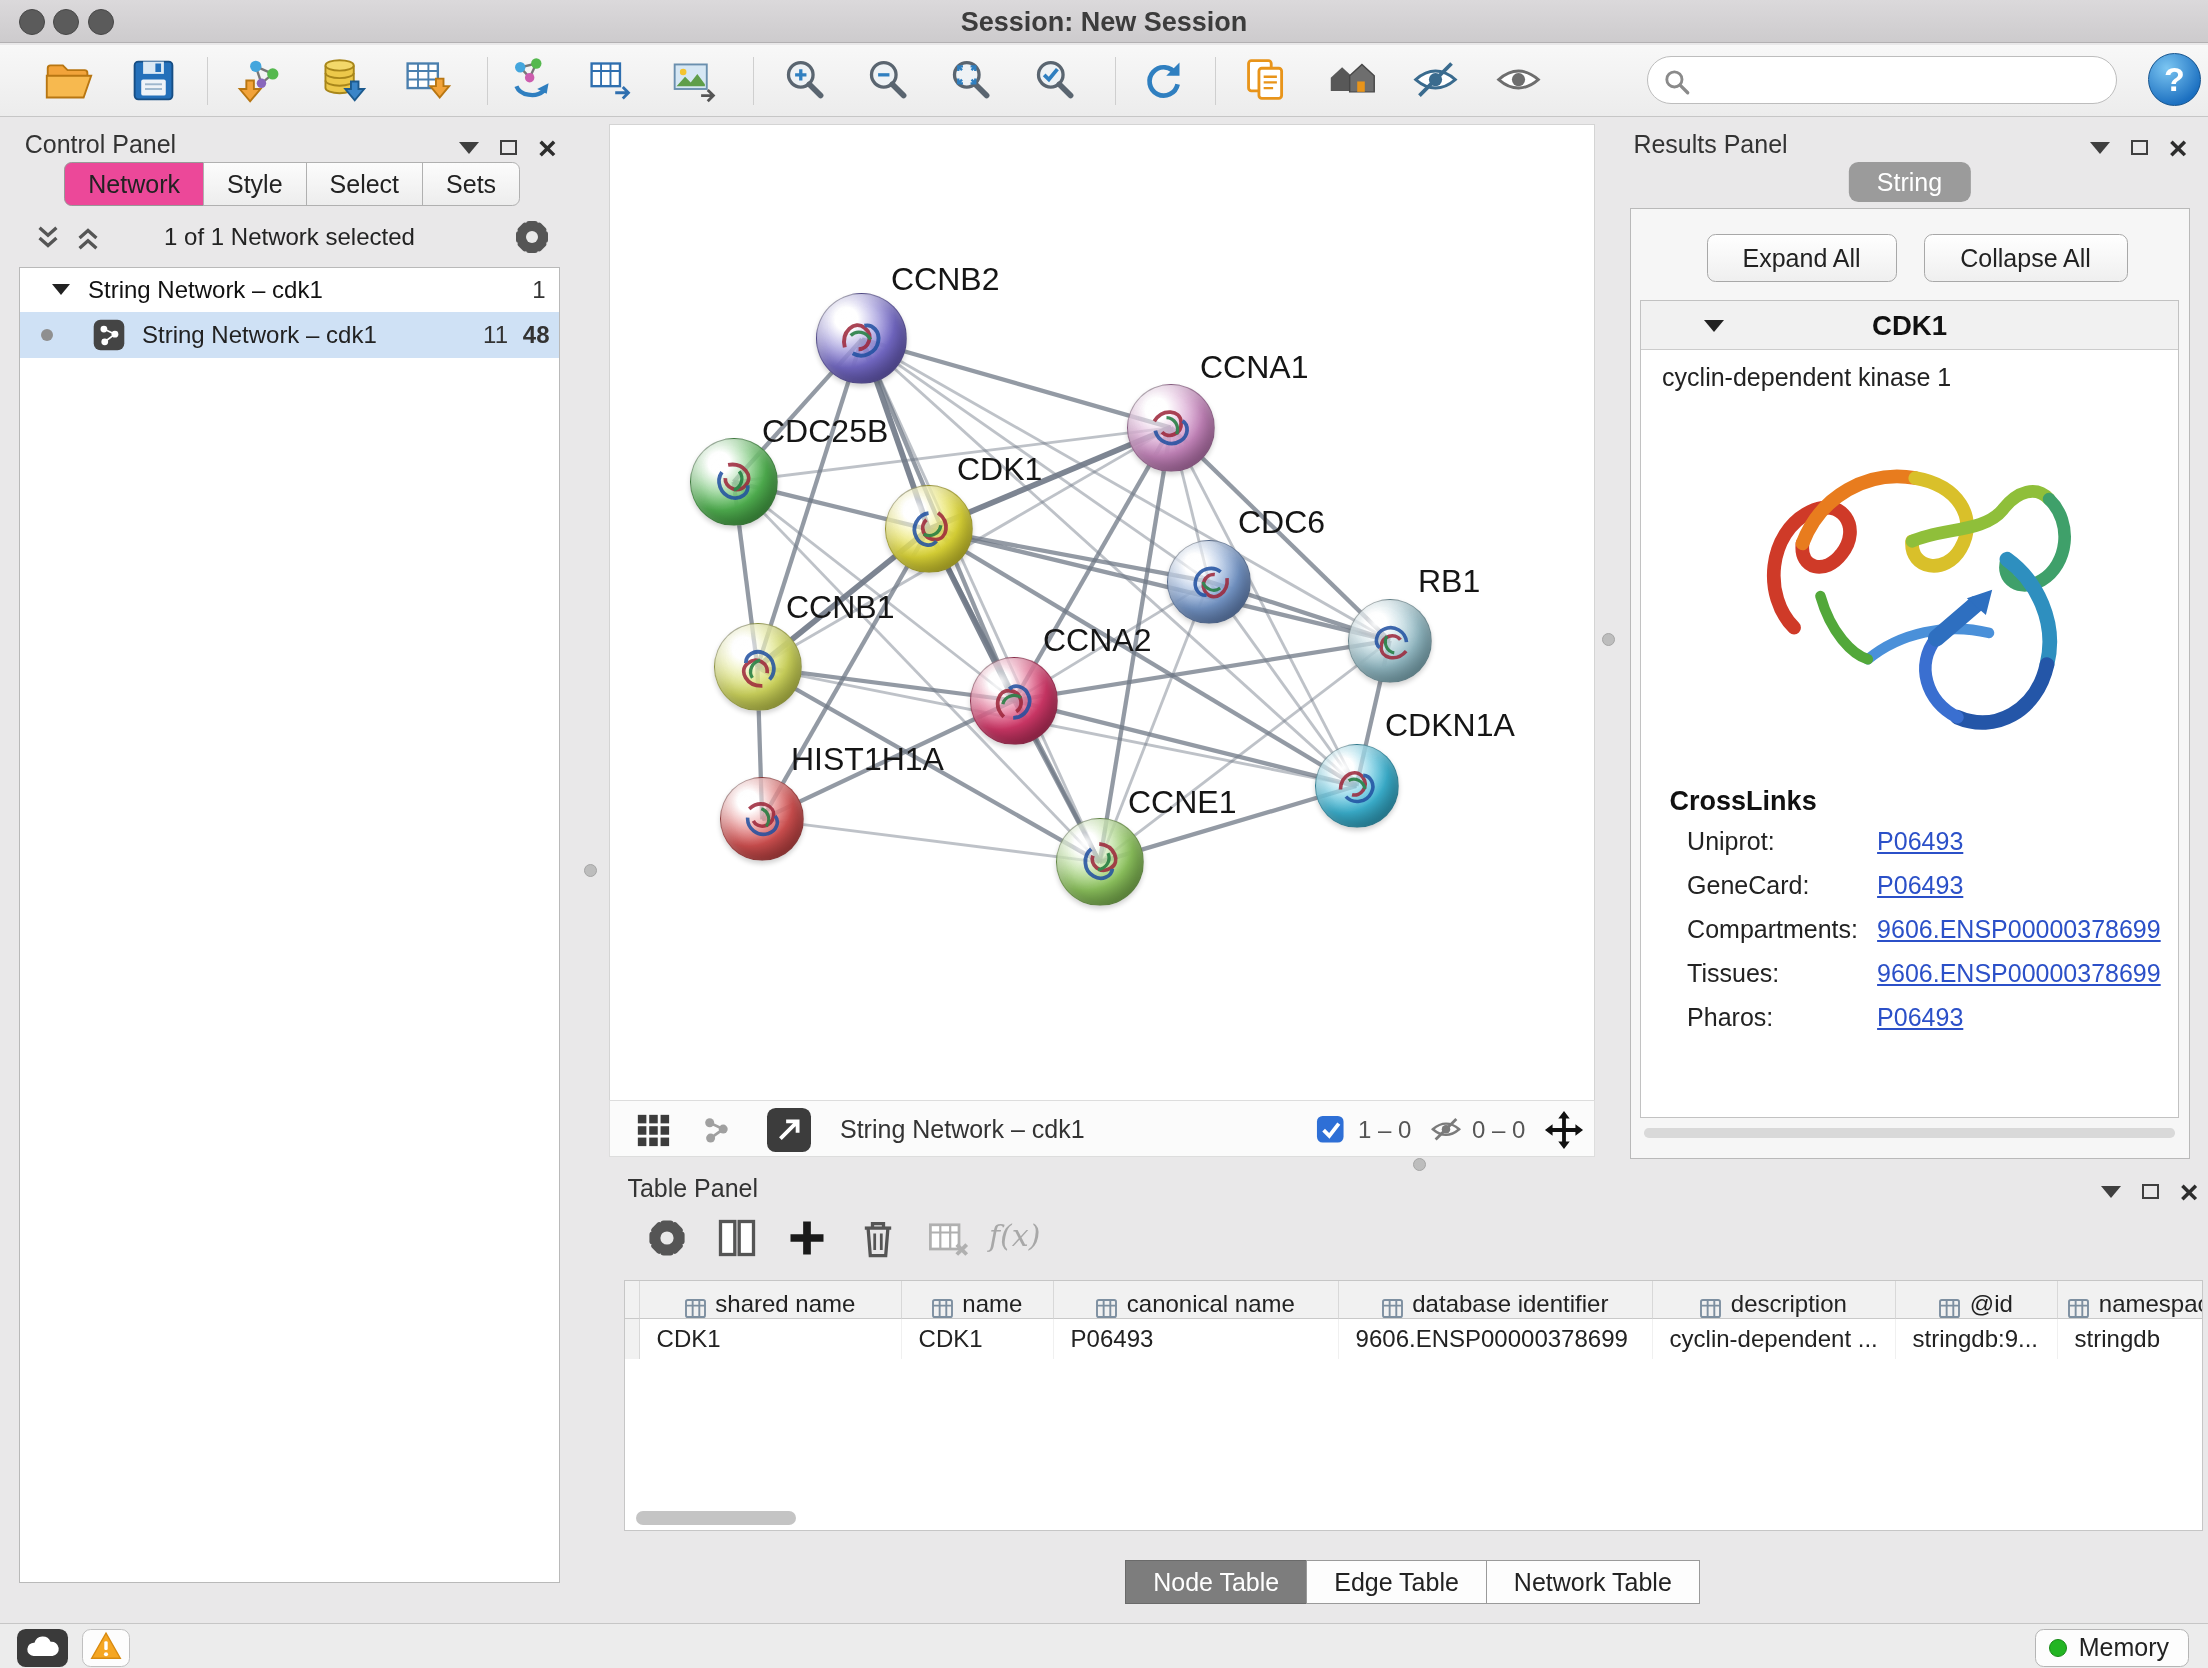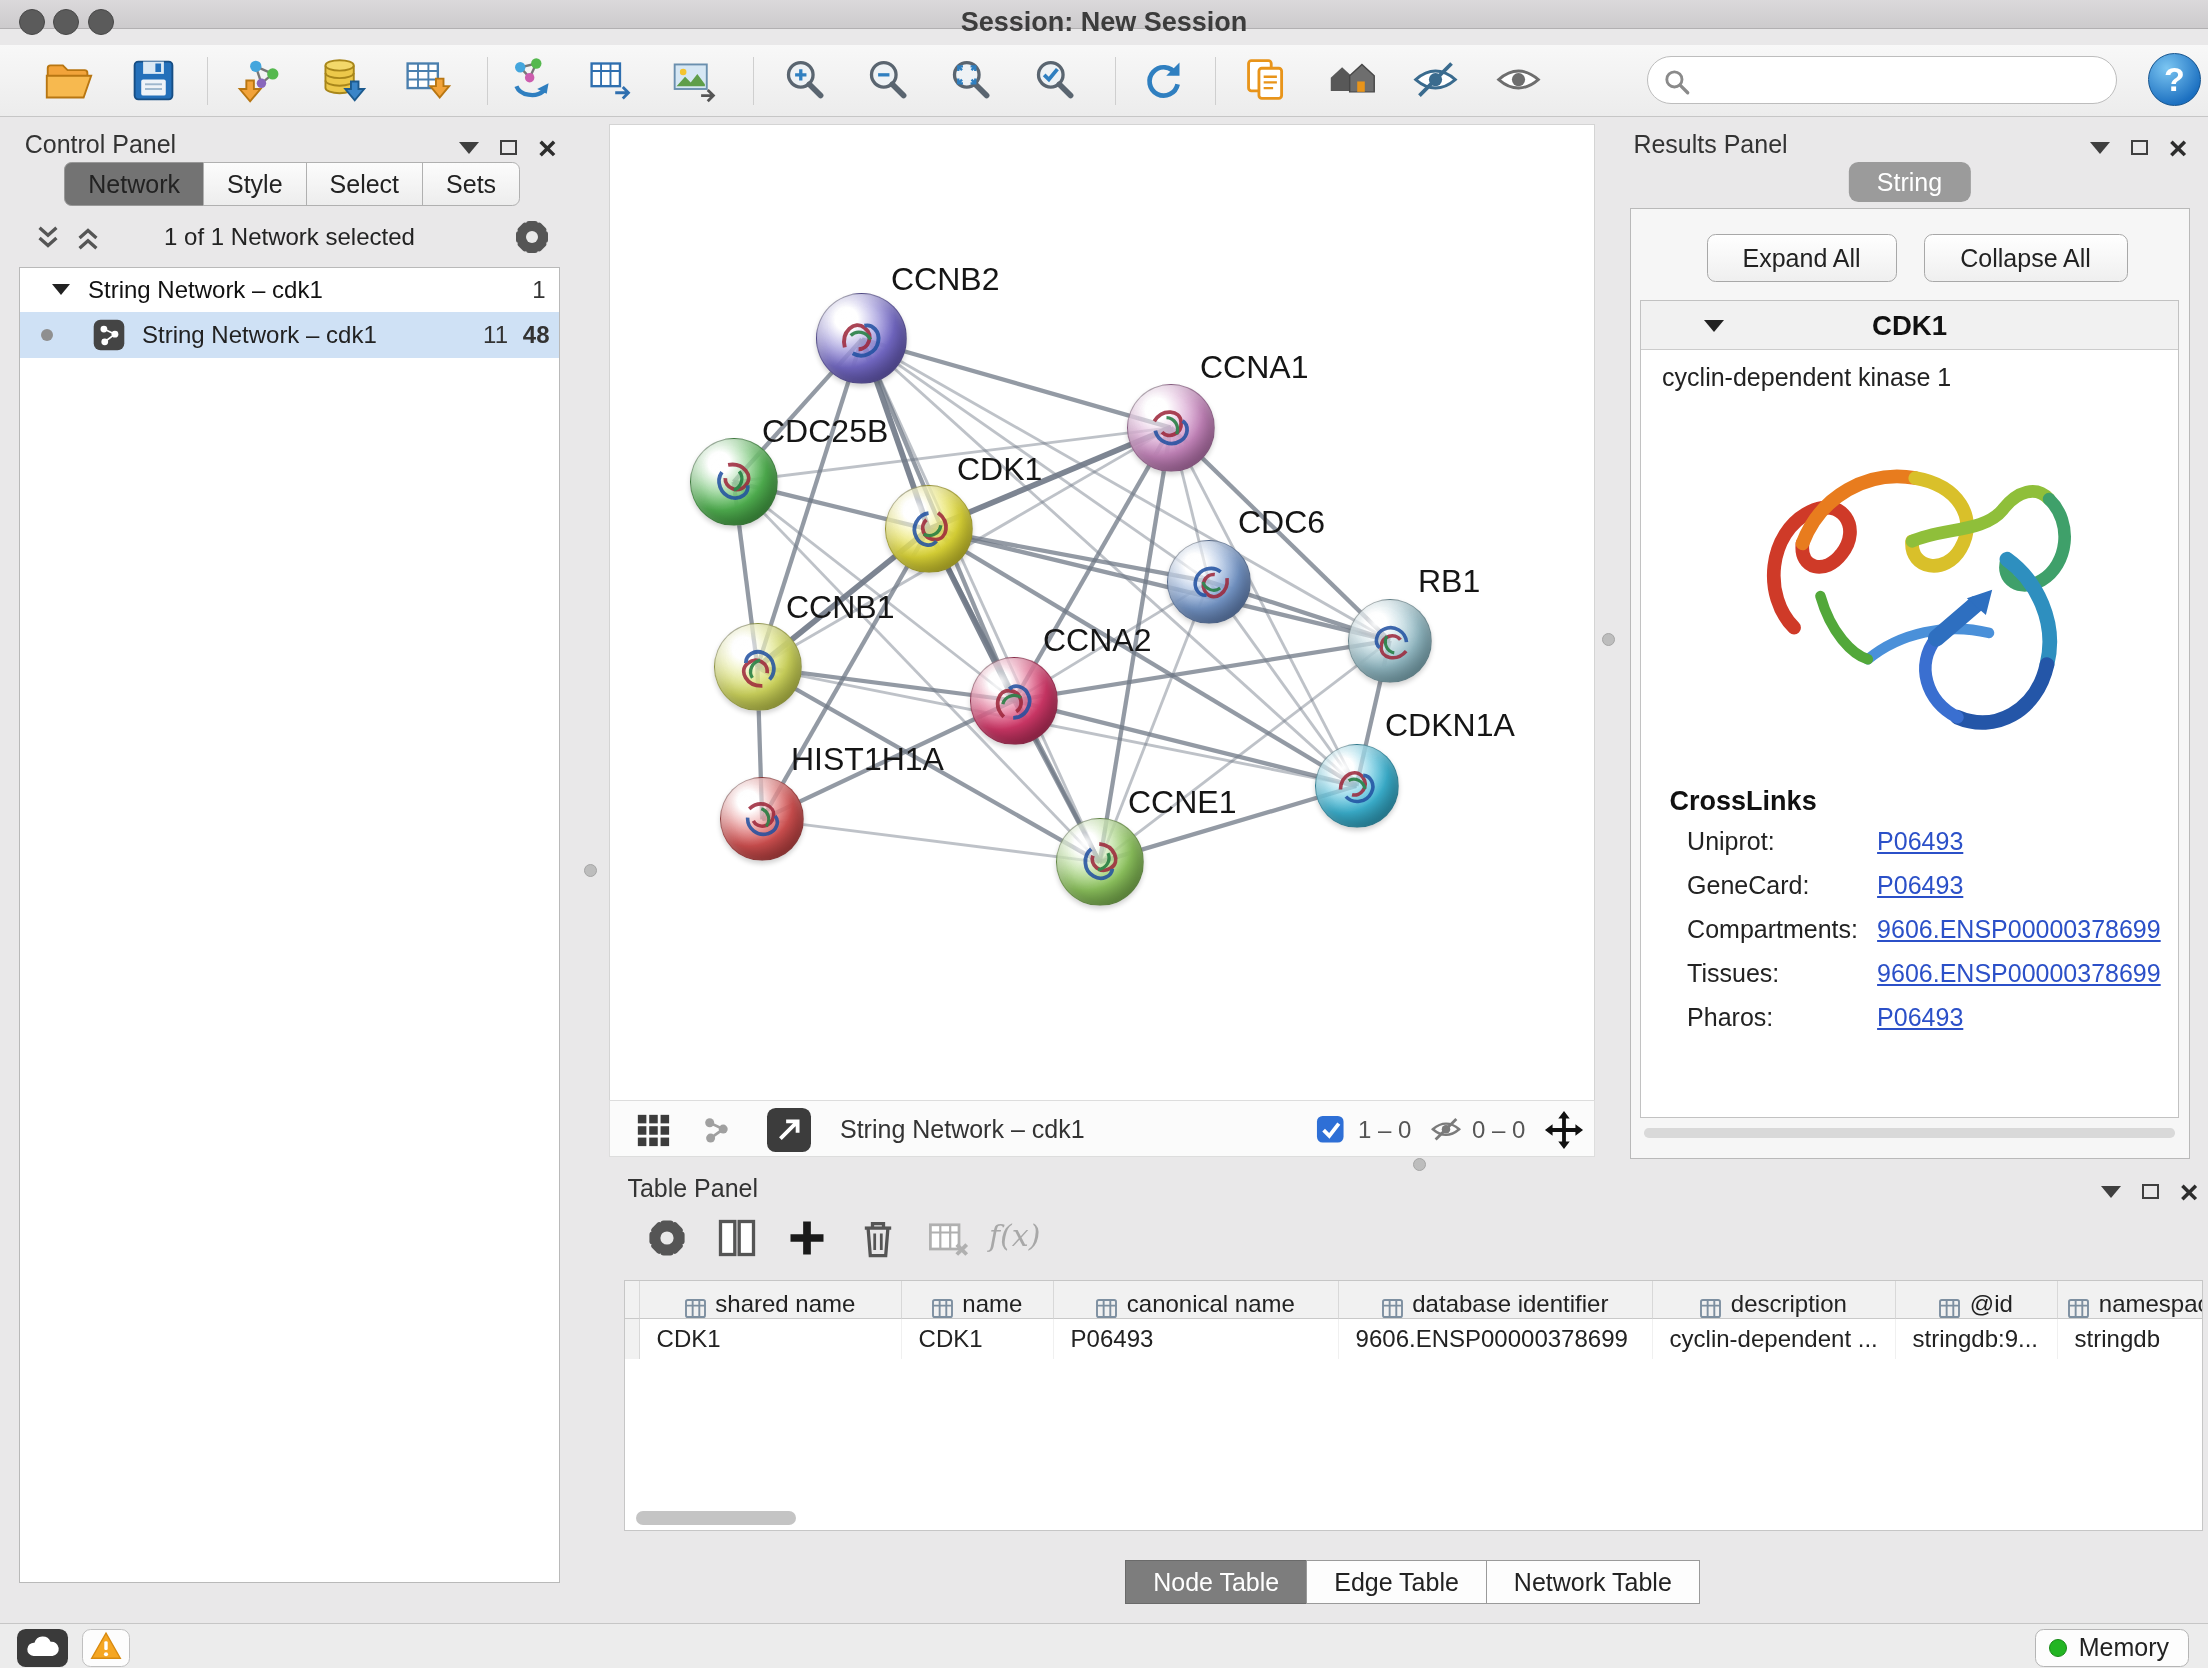--- a/index.html
+++ b/index.html
@@ -1,20 +1,20 @@
 <!DOCTYPE html>
 <html style="font-size:15px"><head>
 <meta charset="utf-8">
 <style>
   *{box-sizing:border-box;margin:0;padding:0;}
   html,body{background:#9a9a9a;}
   .window{position:relative;width:2208px;height:1668px;background:#e9e8e9;font-family:"Liberation Sans",sans-serif;color:#222;overflow:hidden;}
 
   
-  .titlebar{position:absolute;left:0;top:0;width:2208px;height:29px;background:linear-gradient(#dbd9db,#cdcbcd);border-bottom:1px solid #b2b0b2;}
+  .titlebar{position:absolute;left:0;top:0;width:2208px;height:43px;background:linear-gradient(#dbd9db,#cdcbcd);border-bottom:1px solid #b2b0b2;}
   .title{line-height:44px;text-align:center;font-size:27px;font-weight:700;color:#3c3c3c;}
   .tl{position:absolute;top:8.6px;width:26px;height:26px;border-radius:50%;background:#5b5b5b;border:1px solid #474747;}
 
   
   .toolbar{position:absolute;left:0;top:45px;width:2208px;height:72px;background:linear-gradient(#f8f8f8,#ececec);border-bottom:1px solid #c6c6c6;}
   .tbtn{position:absolute;top:8.6px;width:55px;height:55px;border:none;background:transparent;cursor:pointer;padding:1px;}
   .tsep{position:absolute;top:12.4px;width:1px;height:48px;background:#cfcfcf;}
   .searchbox{position:absolute;left:1647px;top:11.4px;width:470px;height:48px;background:#fff;border:1px solid #bdbdbd;border-radius:24px;}
   .searchbox svg{position:absolute;left:15px;top:10.5px;}
   .searchbox input{position:absolute;left:53px;top:3.8px;width:399px;height:38px;border:none;outline:none;font-size:25px;background:transparent;font-family:"Liberation Sans",sans-serif;}
@@ -24,21 +24,21 @@
   .phrow{position:absolute;right:9.5px;top:7.6px;display:flex;align-items:center;gap:21px;}
   .ph-tri{width:0;height:0;border-left:10.5px solid transparent;border-right:10.5px solid transparent;border-top:12.4px solid #3f3f3f;cursor:pointer;}
   .ph-box{width:17px;height:15px;border:2.9px solid #3f3f3f;cursor:pointer;}
   .ph-x{font-size:32px;font-weight:700;color:#2d2d2d;line-height:1;cursor:pointer;}
   .ptitle{position:absolute;left:11.4px;top:5.7px;font-size:25px;color:#333;}
 
   
   .cpanel{position:absolute;left:13.3px;top:124px;width:553px;height:1465px;}
   .cptabs{position:absolute;left:51px;top:38px;height:44px;white-space:nowrap;}
   .cptab{display:inline-block;height:44px;line-height:42px;padding:0 23px;font-size:25px;border:1px solid #b0b0b0;background:linear-gradient(#fcfcfc,#ededed);margin-right:-1px;color:#222;cursor:pointer;}
-  .cptab.sel{background:#737373;border-color:#989898;}
+  .cptab.sel{background:#ec4899;border-color:#989898;}
   .cptab:first-child{border-radius:7.6px 0 0 7.6px;}
   .cptab:last-child{border-radius:0 7.6px 7.6px 0;}
   .cpsub{position:absolute;left:5.7px;top:91px;width:541px;height:44px;}
   .cpsub .status{position:absolute;left:0;right:0;text-align:center;line-height:44px;font-size:24px;color:#222;}
   .chev{position:absolute;top:7.6px;cursor:pointer;}
   .cpgear{position:absolute;right:7.6px;top:1.9px;cursor:pointer;}
   .treebox{position:absolute;left:5.7px;top:143px;width:541px;height:1316px;background:#fff;border:1px solid #b9b9b9;}
   .trow{position:relative;height:44px;font-size:24px;line-height:44px;color:#111;cursor:pointer;}
   .trow .tri{position:absolute;left:32px;top:16px;width:0;height:0;border-left:9.5px solid transparent;border-right:9.5px solid transparent;border-top:11.4px solid #222;}
   .trow .lbl{position:absolute;left:68px;}

